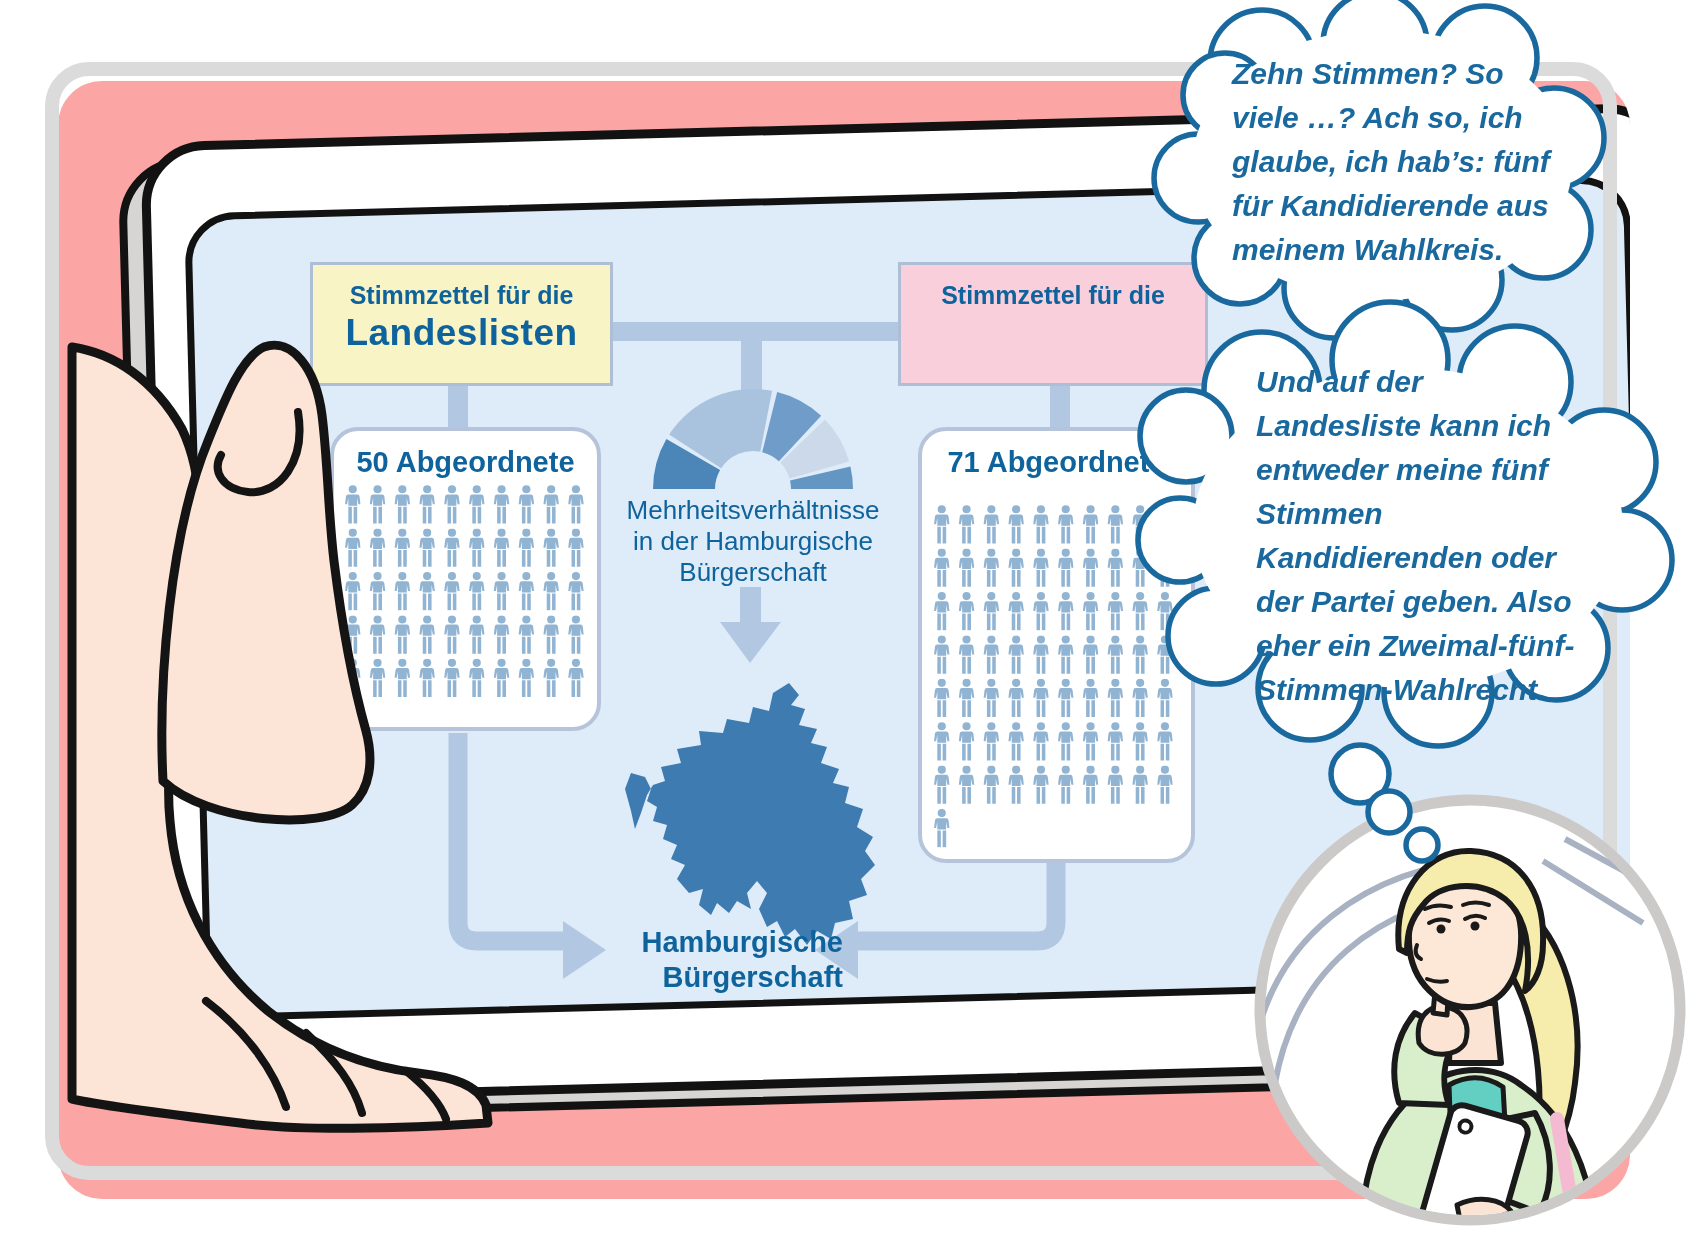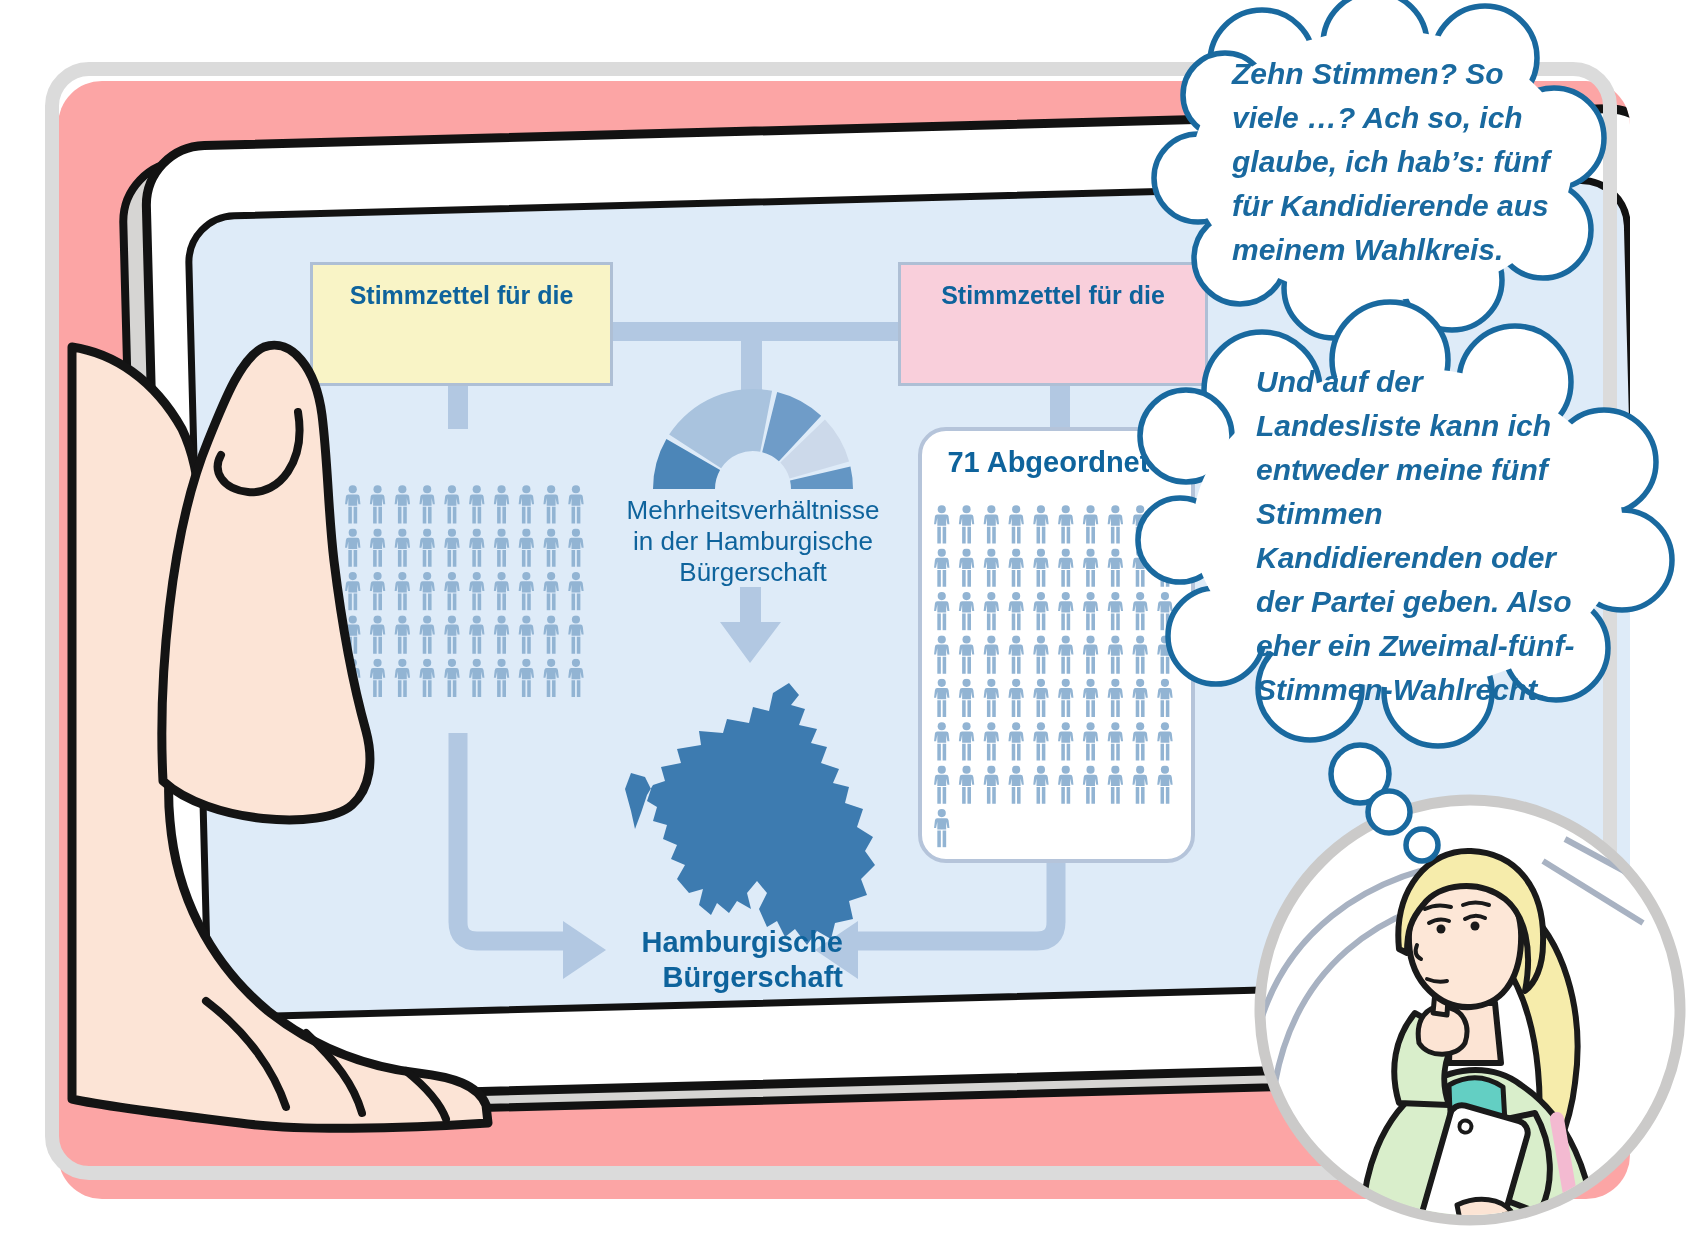--- a/index.html
+++ b/index.html
@@ -93,25 +93,29 @@
         </g>
         <g fill="#b2c8e2" stroke="none">
           <polygon points="505,840 548,869 505,898"></polygon>
           <polygon points="800,840 757,869 800,898"></polygon>
           <polygon points="682,506 703,506 703,541 723,541 692,582 662,541 682,541"></polygon>
         </g>
       </svg>
 
       <div id="ballot-left" class="ballot">
         <div class="l1">Stimmzettel für die</div>
+        <div class="l2">Landeslisten</div>
       </div>
       <div id="ballot-right" class="ballot">
         <div class="l1">Stimmzettel für die</div>
       </div>
 
+      <div id="left-box" class="membox">
+        <div class="title">50 Abgeordnete</div>
+      </div>
       <svg id="left-grid" class="gridsvg" width="250" height="224">
           <use href="#person-icon" x="0" y="0" width="19.5" height="39"></use>
           <use href="#person-icon" x="24.8" y="0" width="19.5" height="39"></use>
           <use href="#person-icon" x="49.6" y="0" width="19.5" height="39"></use>
           <use href="#person-icon" x="74.4" y="0" width="19.5" height="39"></use>
           <use href="#person-icon" x="99.2" y="0" width="19.5" height="39"></use>
           <use href="#person-icon" x="124" y="0" width="19.5" height="39"></use>
           <use href="#person-icon" x="148.8" y="0" width="19.5" height="39"></use>
           <use href="#person-icon" x="173.6" y="0" width="19.5" height="39"></use>
           <use href="#person-icon" x="198.4" y="0" width="19.5" height="39"></use>

